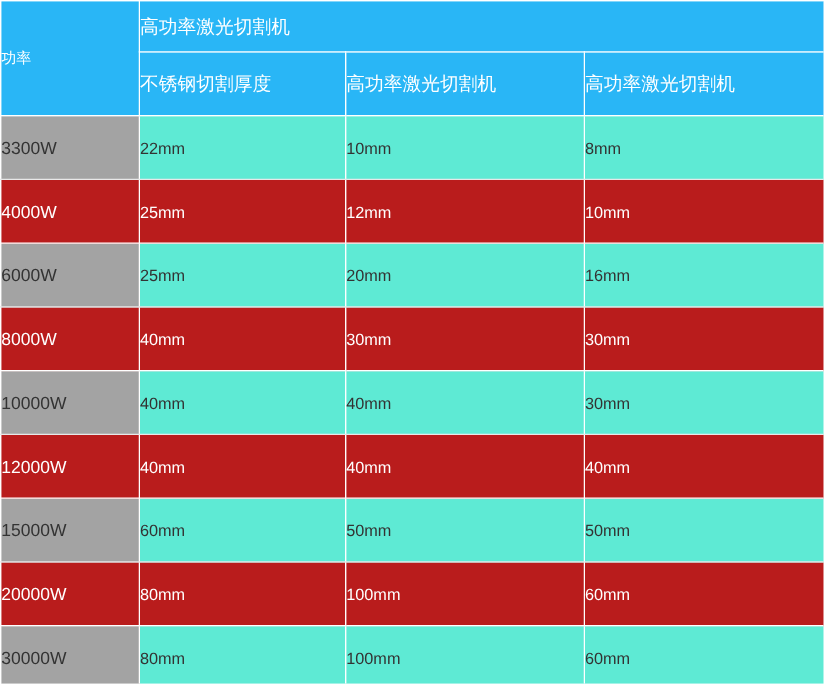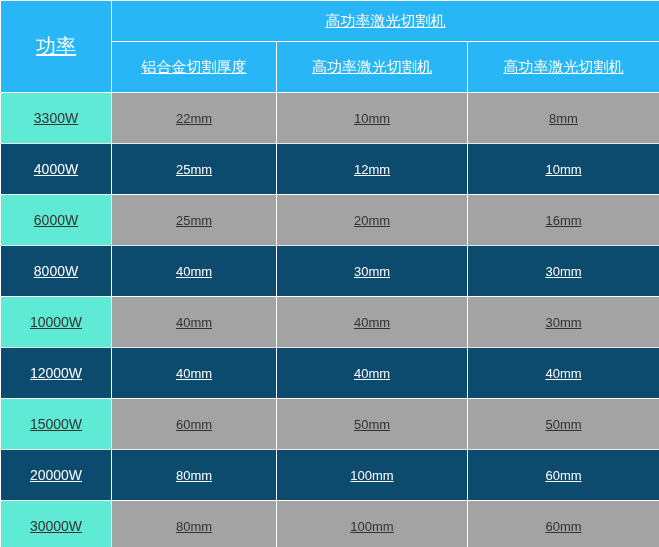--- a/index.html
+++ b/index.html
@@ -17,59 +17,57 @@
     overflow: hidden;
     background: #ffffff;
   }
   table.spec {
     border-collapse: collapse;
     width: 659px;
     table-layout: fixed;
   }
   table.spec td, table.spec th {
     border: 1px solid #ffffff;
-    text-align: center;
     vertical-align: middle;
     padding: 0;
     font-weight: normal;
-    text-decoration: underline;
   }
   
   col.c0 { width: 111px; }
   col.c1 { width: 165px; }
   col.c2 { width: 191px; }
   col.c3 { width: 192px; }
 
   .hdr {
     background: #29b6f6;
     color: #ffffff;
     font-size: 15px;
     font-weight: bold;
   }
   .hdr-top { height: 40px; }
   .hdr-sub { height: 50px; }
-  .hdr-power { height: 90px; font-size: 20px; }
+  .hdr-power { height: 90px; font-size: 12px; }
 
   tr.row-alt td {
-    background: #0c4a6e;
+    background: #b91c1c;
     color: #ffffff;
   }
   tr.row-plain td {
-    background: #a3a3a3;
+    background: #5eead4;
     color: #333333;
   }
   tr.row-alt td.power,
   tr.row-plain td.power {
     font-size: 14px;
   }
   td.power { font-size: 14px; }
   td.val { font-size: 13px; }
   tr.data-row td { height: 50px; }
 
-  tr.row-plain td.power { background: #5eead4; }
+  tr.row-plain td.power { background: #a3a3a3; }
 
   
   tr.row-plain td {
     border-top: 1px solid #e8e8e8;
     border-bottom: 1px solid #e8e8e8;
     border-left: 1px solid #ffffff;
     border-right: 1px solid #ffffff;
   }
 </style>
 </head>
@@ -82,21 +80,21 @@
         <col class="c1">
         <col class="c2">
         <col class="c3">
     </colgroup>
     <tbody id="table-body">
       <tr>
         <td class="hdr hdr-power" rowspan="2">功率</td>
         <td class="hdr hdr-top" colspan="3">高功率激光切割机</td>
       </tr>
       <tr>
-        <td class="hdr hdr-sub">铝合金切割厚度</td>
+        <td class="hdr hdr-sub">不锈钢切割厚度</td>
         <td class="hdr hdr-sub">高功率激光切割机</td>
         <td class="hdr hdr-sub">高功率激光切割机</td>
       </tr>
     <tr class="data-row row-plain">
           <td class="power">3300W</td>
           <td class="val">22mm</td>
           <td class="val">10mm</td>
           <td class="val">8mm</td>
         </tr>
         <tr class="data-row row-alt">

